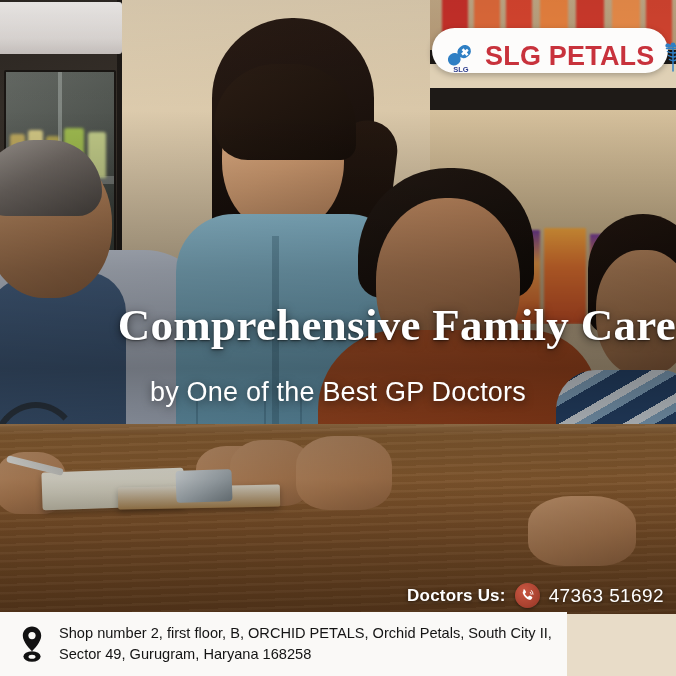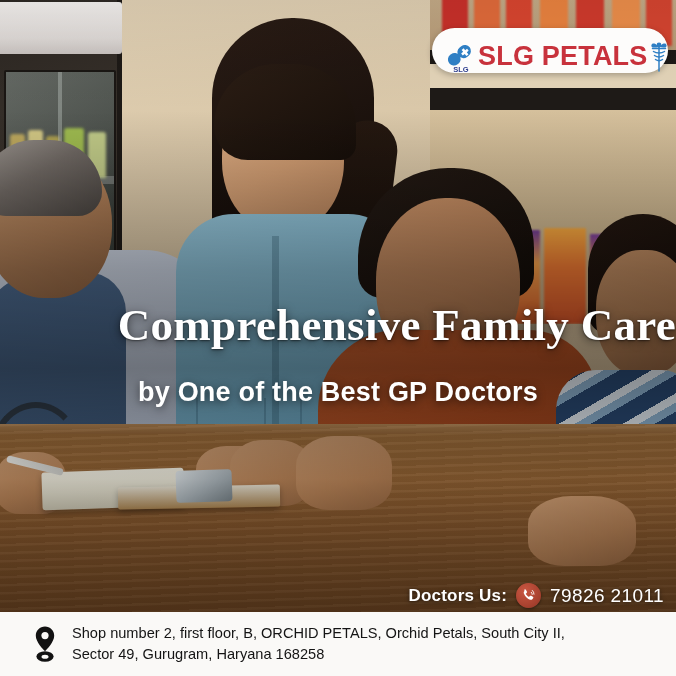--- a/index.html
+++ b/index.html
@@ -225,21 +225,21 @@
     position:absolute; left:0; top:0; width:676px; height:614px;
     background:
       linear-gradient(180deg, rgba(0,0,0,.06) 0%, rgba(0,0,0,.00) 18%, rgba(0,0,0,.30) 44%, rgba(0,0,0,.42) 60%, rgba(0,0,0,.18) 78%, rgba(0,0,0,.34) 100%);
     pointer-events:none;
   }
 
   
   .logo-badge {
     position:absolute; left:432px; top:28px; width:236px; height:45px;
     background:#fdfcfb; border-radius:23px;
-    display:flex; align-items:center; 
+    display:flex; align-items:center; gap:7px;
     padding:12px 10px 0 12px;
     box-shadow:0 2px 6px rgba(0,0,0,.28);
   }
   .logo-mark { position:relative; width:34px; height:34px; flex:0 0 34px; }
   .logo-text {
     font-family:"Liberation Sans", sans-serif;
     font-weight:bold; font-size:27px; letter-spacing:.2px;
     color:#c8323c; white-space:nowrap; line-height:1;
   }
   .caduceus { width:22px; height:30px; flex:0 0 22px; }
@@ -251,21 +251,21 @@
     font-family:"Liberation Serif", serif;
     font-weight:bold; font-size:45px; letter-spacing:.3px;
     color:#ffffff; line-height:1;
     text-shadow:0 2px 10px rgba(0,0,0,.55), 0 1px 2px rgba(0,0,0,.5);
     white-space:nowrap;
   }
   .subhead {
     position:absolute; left:0; top:376px; width:676px;
     text-align:center;
     font-family:"Liberation Sans", sans-serif;
-    font-weight:bold; font-size:27px; letter-spacing:.2px;
+    font-weight:normal; font-size:27px; letter-spacing:.2px;
     color:#ffffff; line-height:1.2;
     text-shadow:0 2px 8px rgba(0,0,0,.55);
     white-space:nowrap;
   }
 
   
   .contact-row {
     position:absolute; right:12px; top:583px;
     display:flex; align-items:center; gap:9px;
   }
@@ -281,24 +281,24 @@
     box-shadow:0 1px 3px rgba(0,0,0,.45);
   }
   .phone-num {
     font-family:"Liberation Sans", sans-serif;
     font-size:19px; color:#ffffff; letter-spacing:.4px;
     text-shadow:0 1px 4px rgba(0,0,0,.6);
   }
 
   
   .addr-bar {
-    position:absolute; left:0; bottom:0; width:676px; height:64px;
+    position:absolute; left:0; bottom:0; width:567px; height:64px;
     background:#faf9f7;
     display:flex; align-items:center; gap:12px;
-    padding:0 14px 0 30px;
+    padding:0 14px 0 17px;
   }
   .pin-icon { width:30px; height:38px; flex:0 0 30px; }
   .addr-text {
     font-family:"Liberation Sans", sans-serif;
     font-size:14.6px; line-height:1.45; color:#141414;
   }
   .addr-text div { white-space:nowrap; }
 </style>
 </head>
 <body>
@@ -434,21 +434,21 @@
 
   <div class="contact-row">
     <span class="contact-label">Doctors Us:</span>
     <span class="phone-circle">
       <svg viewBox="0 0 20 20" width="17" height="17">
         <path d="M5.2 3.1c.6-.5 1.4-.4 1.8.3l1.1 1.9c.3.6.2 1.3-.3 1.7l-.8.7c-.2.2-.2.4-.1.6.7 1.4 1.9 2.6 3.3 3.3.2.1.5.1.6-.1l.7-.8c.4-.5 1.1-.6 1.7-.3l1.9 1.1c.7.4.8 1.2.3 1.8l-.9 1c-.6.7-1.6.9-2.5.6C9 14 6 11 4.6 7.5c-.4-.9-.2-1.9.5-2.5z" fill="#ffffff"></path>
         <path d="M14.6 4.1a6.2 6.2 0 0 1 1.9 4.4" stroke="#ffffff" stroke-width="1.1" fill="none" stroke-linecap="round"></path>
         <path d="M13.3 6.2a3.8 3.8 0 0 1 1.1 2.5" stroke="#ffffff" stroke-width="1.1" fill="none" stroke-linecap="round"></path>
       </svg>
     </span>
-    <span class="phone-num">79826 21011</span>
+    <span class="phone-num">47363 51692</span>
   </div>
 
   <div class="addr-bar">
     <span class="pin-icon">
       <svg viewBox="0 0 30 38" width="30" height="38">
         <path d="M15 1.5c-5.1 0-9.2 4.1-9.2 9.2 0 6.3 7.6 13.9 8.7 15 .3.3.7.3 1 0 1.1-1.1 8.7-8.7 8.7-15 0-5.1-4.1-9.2-9.2-9.2z" fill="#121212"></path>
         <circle cx="15" cy="10.6" r="3.6" fill="#faf9f7"></circle>
         <ellipse cx="15" cy="31.5" rx="8.6" ry="5.2" fill="#121212"></ellipse>
         <ellipse cx="15" cy="31.8" rx="3.5" ry="2" fill="#faf9f7"></ellipse>
       </svg>

